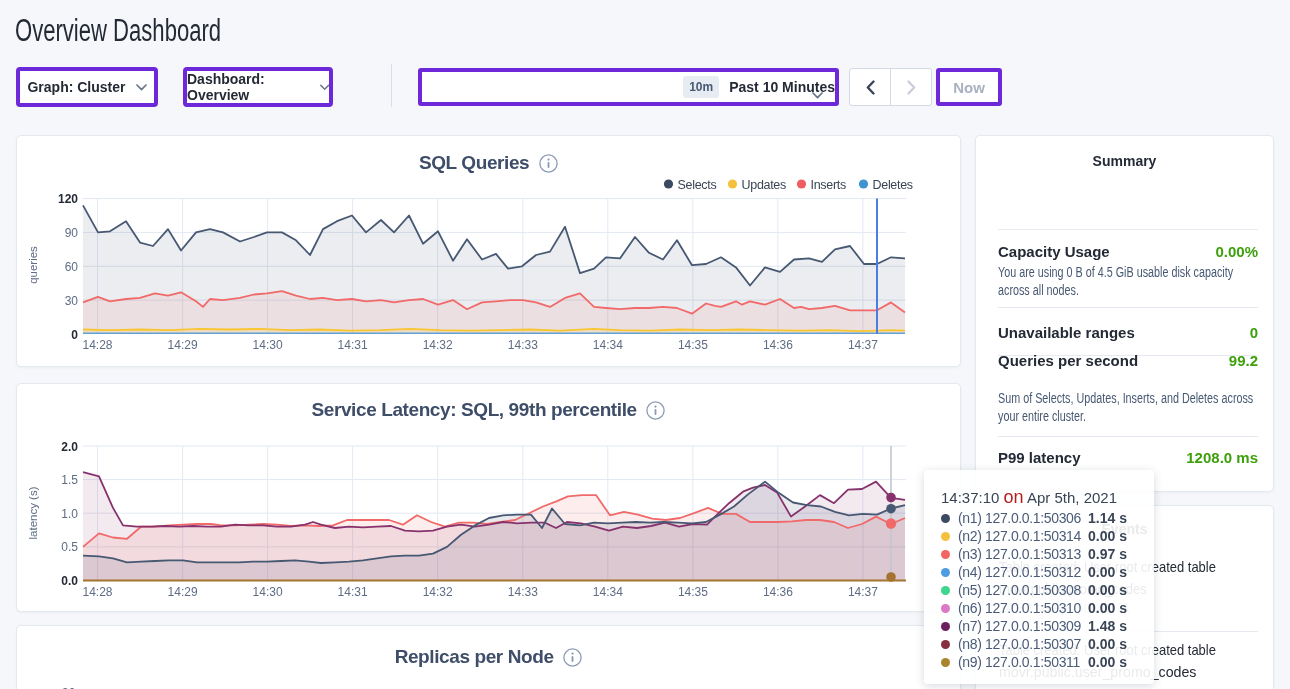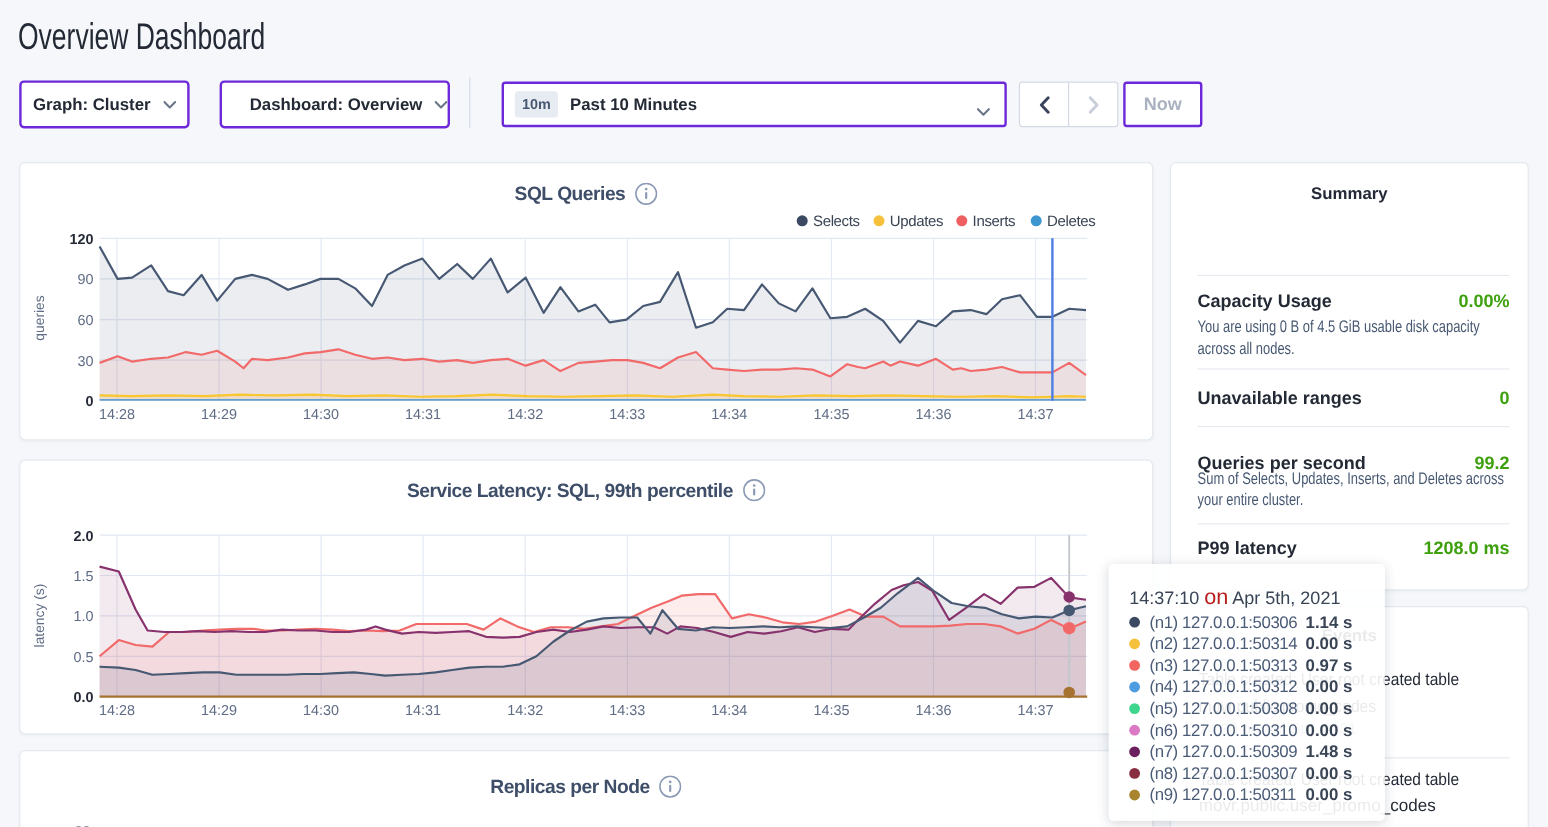--- a/index.html
+++ b/index.html
@@ -1,43 +1,43 @@
 <!DOCTYPE html>
 <html><head><meta charset="utf-8">
 <style>
 * { margin:0; padding:0; box-sizing:border-box; }
 html,body { width:1290px; height:689px; background:#f5f7fa; font-family:"Liberation Sans",sans-serif; }
 #app { position:relative; width:1290px; height:689px; overflow:hidden;text-decoration:underline; }
 .abs { position:absolute; }
 .card { position:absolute; background:#fff; border:1px solid #e4e9f0; border-radius:5px; box-shadow:0 1px 3px rgba(30,40,60,0.04); }
-.btn { position:absolute; background:#fff; border:2px solid #6d28d9; border-radius:4px; font-size:14px; font-weight:700; color:#242a35; display:flex; align-items:center; justify-content:center; gap:10px; }
-.ctitle { position:absolute; width:945px; left:16px; text-align:center; font-size:16px; font-weight:700; color:#3e4d68; letter-spacing:-0.4px; }
+.btn { position:absolute; background:#fff; border:4px solid #6d28d9; border-radius:4px; font-size:14px; font-weight:700; color:#242a35; display:flex; align-items:center; justify-content:center; gap:10px; }
+.ctitle { position:absolute; width:945px; left:16px; text-align:center; font-size:19px; font-weight:700; color:#3e4d68; letter-spacing:-0.4px; }
 .row { position:absolute; left:998px; width:260px; display:flex; justify-content:space-between; align-items:baseline; }
 .rlab { font-size:15px; font-weight:700; color:#242a35; }
 .rval { font-size:15px; font-weight:700; color:#3da00c; }
 .sub { position:absolute; left:998px; width:max-content; font-size:14px; color:#475872; line-height:17.5px; transform:scaleX(0.77); transform-origin:0 0; }
 .sep { position:absolute; left:998px; width:260px; border-top:1px solid #e6eaf0; }
 .tt-row { position:relative; display:flex; align-items:center; height:18px; font-size:14px; color:#4a5b77; }
 .tt-row b { position:absolute; left:147px; color:#394455; }
 .tt-row .lab { letter-spacing:-0.35px; }
 .ev { position:absolute; left:999px; height:22px; line-height:22px; font-size:14.5px; color:#242a35; transform-origin:0 0; white-space:nowrap; }
 .dot { width:9px; height:9px; border-radius:50%; margin-right:8px; flex:none; }
 </style></head><body>
 <div id="app">
 
 <div class="abs" style="left:15px;top:13px;font-size:31px;color:#242a35;transform:scaleX(0.712);transform-origin:0 0;white-space:nowrap;">Overview Dashboard</div>
 
 <div class="btn" style="left:16px;top:67px;width:142px;height:40px;">Graph: Cluster <svg width="11" height="7" viewBox="0 0 11 7" style="vertical-align:1px">
         <polyline points="1,1 5.5,5.6 10,1" fill="none" stroke="#6b7689" stroke-width="1.7" stroke-linecap="round" stroke-linejoin="round"></polyline>
       </svg></div>
-<div class="btn" style="left:183px;top:67px;width:192px;height:40px;justify-content:flex-end;">Dashboard: Overview <svg width="11" height="7" viewBox="0 0 11 7" style="vertical-align:1px">
+<div class="btn" style="left:183px;top:67px;width:150px;height:40px;">Dashboard: Overview <svg width="11" height="7" viewBox="0 0 11 7" style="vertical-align:1px">
         <polyline points="1,1 5.5,5.6 10,1" fill="none" stroke="#6b7689" stroke-width="1.7" stroke-linecap="round" stroke-linejoin="round"></polyline>
       </svg></div>
 <div class="abs" style="left:391px;top:64px;width:1px;height:43px;background:#d9dfe8;"></div>
-<div class="btn" style="left:418px;top:68px;width:421px;height:38px;justify-content:flex-start;padding-left:9px;border-radius:3px;">
+<div class="btn" style="left:418px;top:68px;width:421px;height:38px;justify-content:flex-end;padding-left:9px;border-radius:3px;">
   <span style="background:#e7ecf3;border-radius:3px;font-size:12px;font-weight:700;color:#475872;padding:4px 6px;">10m</span>
   <span>Past 10 Minutes</span>
   <span style="position:absolute;right:12px;top:15px;"><svg width="11" height="7" viewBox="0 0 11 7" style="vertical-align:1px">
           <polyline points="1,1 5.5,5.6 10,1" fill="none" stroke="#6b7689" stroke-width="1.7" stroke-linecap="round" stroke-linejoin="round"></polyline>
         </svg></span>
 </div>
 <div class="abs" style="left:849px;top:68px;width:83px;height:38px;background:#fff;border:1px solid #d4dae5;border-radius:3px;display:flex;">
   <div style="width:41px;border-right:1px solid #d4dae5;display:flex;align-items:center;justify-content:center;">
         <svg width="9" height="15" viewBox="0 0 9 15">
           <polyline points="7.5,1.5 1.8,7.5 7.5,13.5" fill="none" stroke="#39445b" stroke-width="2.4" stroke-linecap="round" stroke-linejoin="round"></polyline>
@@ -173,21 +173,21 @@
       <span class="rlab">Capacity Usage</span>
       <span class="rval">0.00%</span>
     </div>
 <div class="sub" style="top:264px;">You are using 0 B of 4.5 GiB usable disk capacity<br>across all nodes.</div>
 <div class="sep" style="top:307px;"></div>
 <div class="row" style="top:324px;">
       <span class="rlab">Unavailable ranges</span>
       <span class="rval">0</span>
     </div>
 <div class="sep" style="top:355px;"></div>
-<div class="row" style="top:378px;gap:38px;">
+<div class="row" style="top:352px;gap:38px;">
       <span class="rlab">Queries per second</span>
       <span class="rval">99.2</span>
     </div>
 <div class="sub" style="top:390px;">Sum of Selects, Updates, Inserts, and Deletes across<br>your entire cluster.</div>
 <div class="sep" style="top:436px;"></div>
 <div class="row" style="top:449px;gap:28px;">
       <span class="rlab">P99 latency</span>
       <span class="rval">1208.0 ms</span>
     </div>
 

